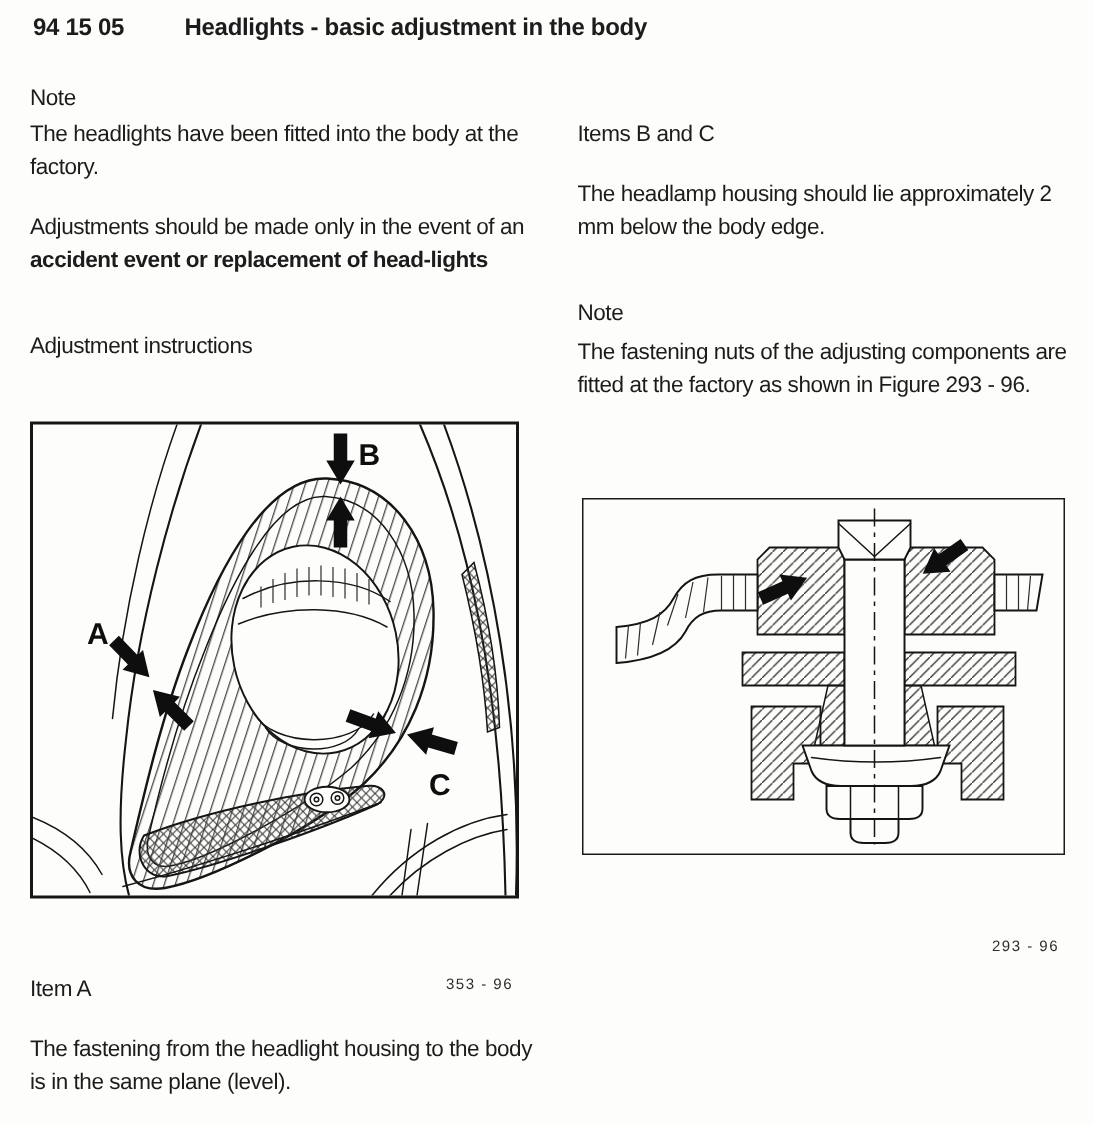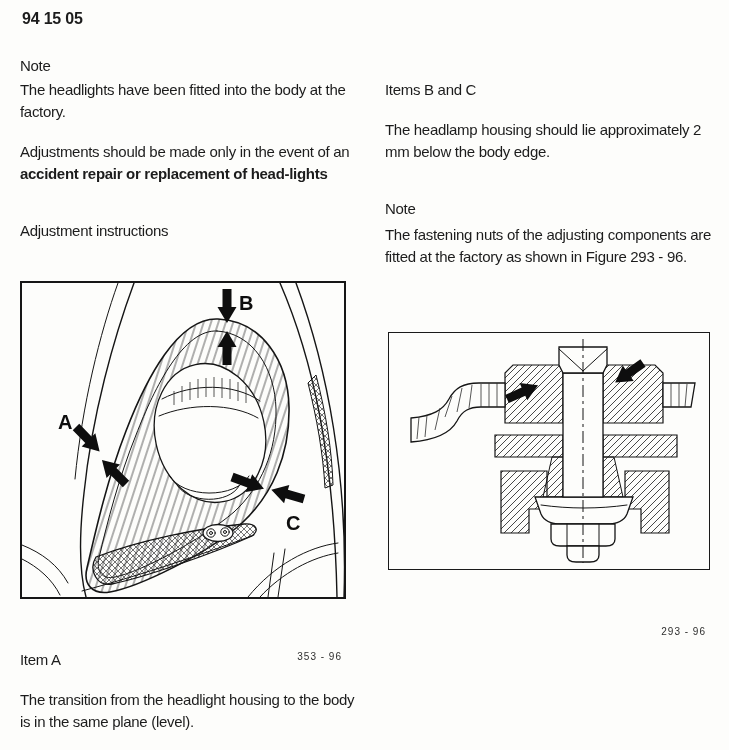--- a/index.html
+++ b/index.html
@@ -22,24 +22,25 @@
   .ln2 { fill:none; stroke:#151515; stroke-width:1; stroke-linecap:round; }
   .wt { fill:#fdfdfb; stroke:#151515; stroke-width:1.3; }
   .figlabel { font-family:"Liberation Sans", sans-serif; font-weight:700; font-size:20px; fill:#0e0e0e; }
 </style>
 </head>
 <body>
 
 <div class="page">
 
   <div class="tb pagehead" style="left:22px; top:8px;">94 15 05</div>
+  <div class="tb pagehead" style="left:123px; top:8px;">Headlights - basic adjustment in the body</div>
 
   <div class="tb hd" style="left:20px; top:55px;">Note</div>
   <p class="tb" style="left:20px; top:79px; width:352px;">The headlights have been fitted into the body at the factory.</p>
-  <p class="tb" style="left:20px; top:141px; width:342px;"><span>Adjustments should be made only in the event of an </span><b>accident repair or replacement of head-lights</b></p>
+  <p class="tb" style="left:20px; top:141px; width:342px;"><span>Adjustments should be made only in the event of an </span><b>accident event or replacement of head-lights</b></p>
   <div class="tb hd" style="left:20px; top:220px;">Adjustment instructions</div>
 
   <div class="tb" style="left:385px; top:79px;">Items B and C</div>
   <p class="tb" style="left:385px; top:119px; width:334px;">The headlamp housing should lie approximately 2 mm below the body edge.</p>
   <div class="tb hd" style="left:385px; top:198px;">Note</div>
   <p class="tb" style="left:385px; top:224px; width:334px;">The fastening nuts of the adjusting components are fitted at the factory as shown in Figure 293 - 96.</p>
 
   <div class="fig fig1">
     <svg width="322" height="314" viewBox="0 0 322 314">
       <defs>
@@ -162,15 +163,15 @@
 
       <g fill="#0e0e0e">
         <use href="#arw2" transform="translate(118,66) rotate(-24)"></use>
         <use href="#arw2" transform="translate(254,30) rotate(145)"></use>
       </g>
     </svg>
   </div>
   <div class="cap" style="left:388px; top:588px; width:318px;">293 - 96</div>
 
   <div class="tb" style="left:20px; top:649px;">Item A</div>
-  <p class="tb" style="left:20px; top:689px; width:346px;">The transition from the headlight housing to the body is in the same plane (level).</p>
+  <p class="tb" style="left:20px; top:689px; width:346px;">The fastening from the headlight housing to the body is in the same plane (level).</p>
 
 </div>
 
 </body></html>

